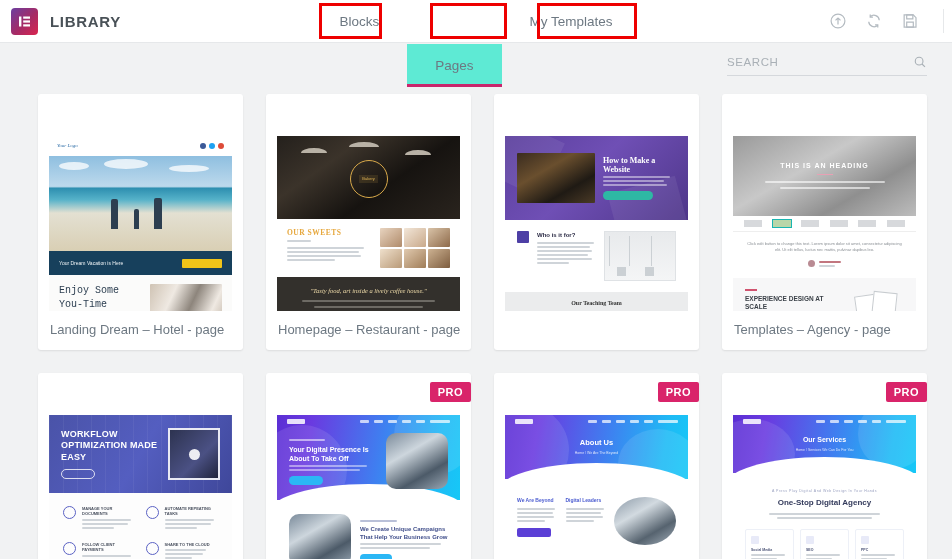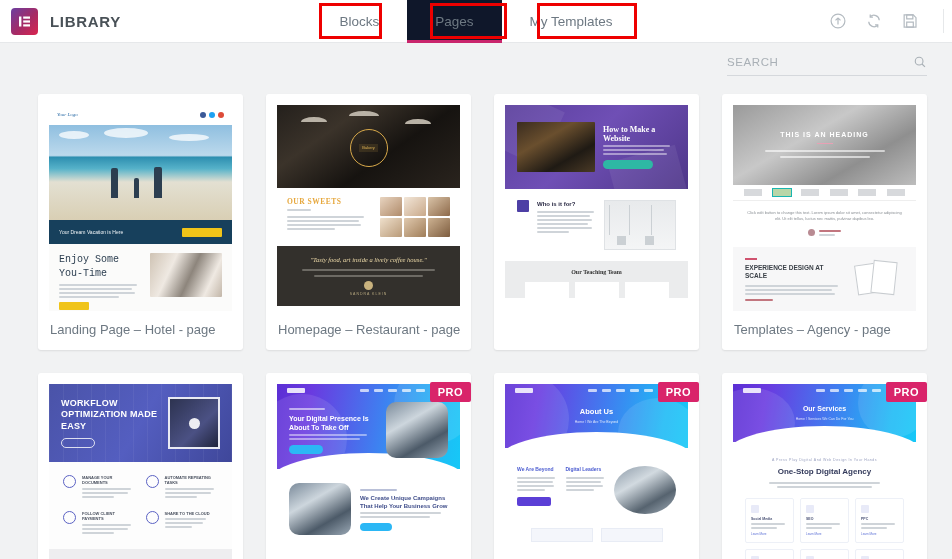--- a/index.html
+++ b/index.html
@@ -36,21 +36,21 @@
     display: flex; align-items: stretch; justify-content: center; gap: 0;
   }
   .tab {
     position: relative;
     display: flex; align-items: center; justify-content: center;
     padding: 0 28px;
     font-size: 13.5px; color: #6d7882;
     cursor: pointer; background: transparent;
     border: none; font-family: inherit; height: 43px;
   }
-  .tab.active { color: #6d7882; background: #0f172a; }
+  .tab.active { color: #6d7882; background: #5eead4; margin-top: 44px; }
   .tab.active::after {
     content: ""; position: absolute; left: 0; right: 0; bottom: 0;
     height: 3px; background: #c9266c;
   }
 
   .header-actions {
     margin-left: auto; display: flex; align-items: center;
     padding-right: 8px; gap: 18px;
   }
   .hicon { width: 18px; height: 18px; color: #b4bbc1; cursor: pointer; display:block; }
@@ -113,21 +113,21 @@
   }
   .pro-badge {
     position: absolute; top: 9px; right: 0px; z-index: 20;
     background: #d9246a; color: #fff;
     font-size: 11px; font-weight: bold; letter-spacing: .5px;
     padding: 4px 8px; border-radius: 2px;
   }
   .row2 .thumb { height: 206px; }
 
   
-  .mini { position: absolute; inset: 0; font-size: 3px; line-height: 1.35; }
+  .mini { position: absolute; inset: 0; font-size: 3px; line-height: 1.35; margin-top: 31px; }
   .ln { background: #cfd4d9; height: 2px; border-radius: 1px; display: block; margin: 2px 0; }
 
   
   .c1-top { height: 20px; background:#fff; display:flex; align-items:center; justify-content:space-between; padding:0 8px; }
   .c1-logo { font-size:5px; color:#2f6fa8; font-style:italic; font-family:"Liberation Serif", serif;}
   .c1-soc { display:flex; gap:3px; }
   .c1-soc i { width:6px; height:6px; border-radius:50%; display:block; }
   .c1-photo { height:95px; position:relative; overflow:hidden;
     background:
       linear-gradient(to bottom, #8fbfe0 0%, #bcd9ec 32%, #2e8fb0 34%, #56b2c9 46%, #e3e0d2 60%, #d9cfb4 100%);
@@ -362,21 +362,21 @@
             <div class="c1-btn2"></div>
           </div>
           <div class="c1-img2"></div>
         </div>
         <div class="c1-bot">
           <div class="img"></div>
           <div class="t">The Perfect Surrounding</div>
         </div>
       </div>
     </div>
-    <div class="card-title">Landing Page – Hotel - page</div>
+    <div class="card-title">Landing Dream – Hotel - page</div>
   </div>
 
   <div class="card">
     <div class="thumb">
       <div class="mini">
         <div class="c2-hero">
           <div class="c2-lamp" style="left:24px;top:12px;width:26px"></div>
           <div class="c2-lamp" style="left:72px;top:6px;width:30px"></div>
           <div class="c2-lamp" style="left:128px;top:14px;width:26px"></div>
           <div class="c2-emb">

